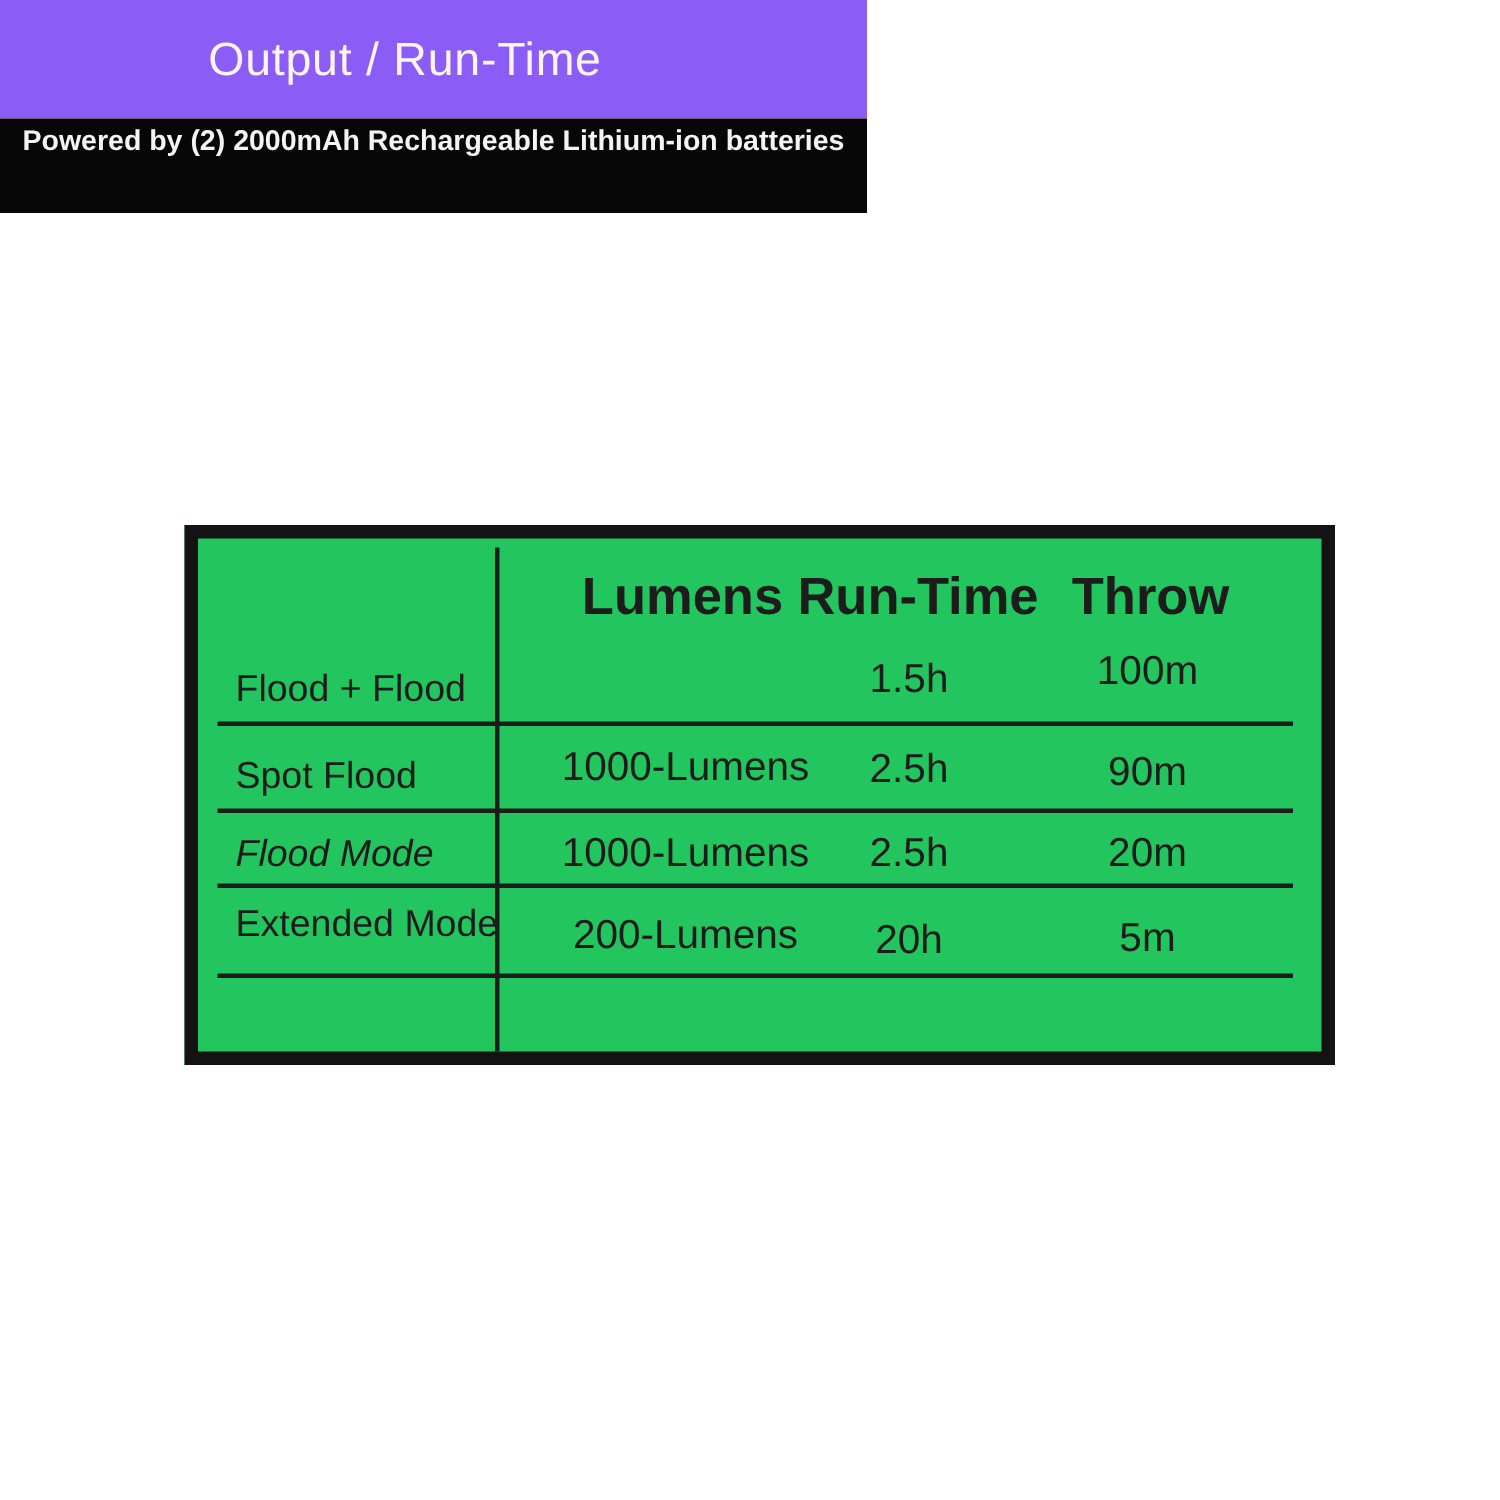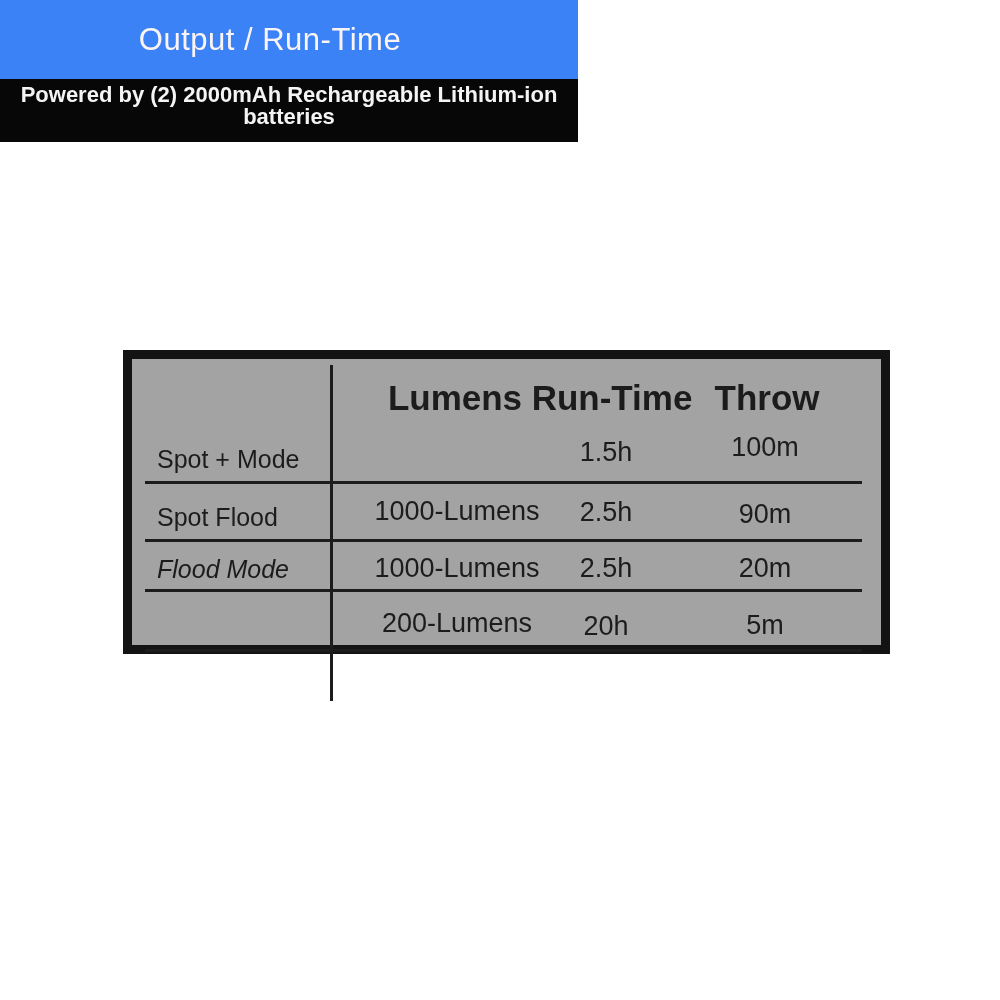--- a/index.html
+++ b/index.html
@@ -35,35 +35,35 @@
     letter-spacing: 0.5px;
     white-space: nowrap;
   }
   .black-banner {
     position: absolute;
     left: 0; top: 79px;
     width: 578px; height: 63px;
     background: #070707;
     color: #f4f4f4;
     font-weight: bold;
-    font-size: 22px;
+    font-size: 19px;
     line-height: 22px;
     text-align: center;
     padding-top: 5px;
     box-sizing: border-box;
   }
 
   
   .spec-table {
     position: absolute;
     left: 123px; top: 350px;
-    width: 767px; height: 304px;
+    width: 767px; height: 360px;
     border: 9px solid #131313;
     box-sizing: border-box;
-    background: #a3a3a3;
+    background: #22c55e;
     color: #1c1c1c;
   }
   .spec-table > div { position: absolute; }
 
   .vline {
     left: 198px; top: 6px;
     width: 3px; height: 336px;
     background: #1c1c1c;
   }
   .hline {
@@ -111,51 +111,52 @@
   .cell.c1.r1 { top: 82px; }  .cell.c2.r1 { top: 80px; }  .cell.c3.r1 { top: 75px; }
   .cell.c1.r2 { top: 139px; } .cell.c2.r2 { top: 140px; } .cell.c3.r2 { top: 142px; }
   .cell.c1.r3 { top: 196px; } .cell.c2.r3 { top: 196px; } .cell.c3.r3 { top: 196px; }
   .cell.c1.r4 { top: 251px; } .cell.c2.r4 { top: 254px; text-align: right; } .cell.c3.r4 { top: 253px; }
 </style>
 </head>
 <body>
 
 <div class="figure">
 
-  <div class="red-banner" style="background: #3b82f6;">
+  <div class="red-banner" style="background: #8b5cf6;">
     <span class="title">Output / Run-Time</span>
   </div>
 
   <div class="black-banner" style="background: rgb(7, 7, 7);">
     <div>Powered by (2) 2000mAh Rechargeable Lithium-ion batteries</div>
   </div>
 
   <div class="spec-table" style="border-color: rgb(19, 19, 19); color: rgb(28, 28, 28);">
     <div class="vline"></div>
 
     <div class="th c1">Lumens</div>
     <div class="th c2">Run-Time</div>
     <div class="th c3">Throw</div>
 
-    <div class="mode r1">Spot + Mode</div>
+    <div class="mode r1">Flood + Flood</div>
     <div class="cell c2 r1">1.5h</div>
     <div class="cell c3 r1">100m</div>
     <div class="hline h1"></div>
 
     <div class="mode r2">Spot Flood</div>
     <div class="cell c1 r2">1000-Lumens</div>
     <div class="cell c2 r2">2.5h</div>
     <div class="cell c3 r2">90m</div>
     <div class="hline h2"></div>
 
     <div class="mode r3">Flood Mode</div>
     <div class="cell c1 r3">1000-Lumens</div>
     <div class="cell c2 r3">2.5h</div>
     <div class="cell c3 r3">20m</div>
     <div class="hline h3"></div>
 
+    <div class="mode r4">Extended Mode</div>
     <div class="cell c1 r4">200-Lumens</div>
     <div class="cell c2 r4">20h</div>
     <div class="cell c3 r4">5m</div>
     <div class="hline h4"></div>
   </div>
 
 </div>
 
 </body></html>

